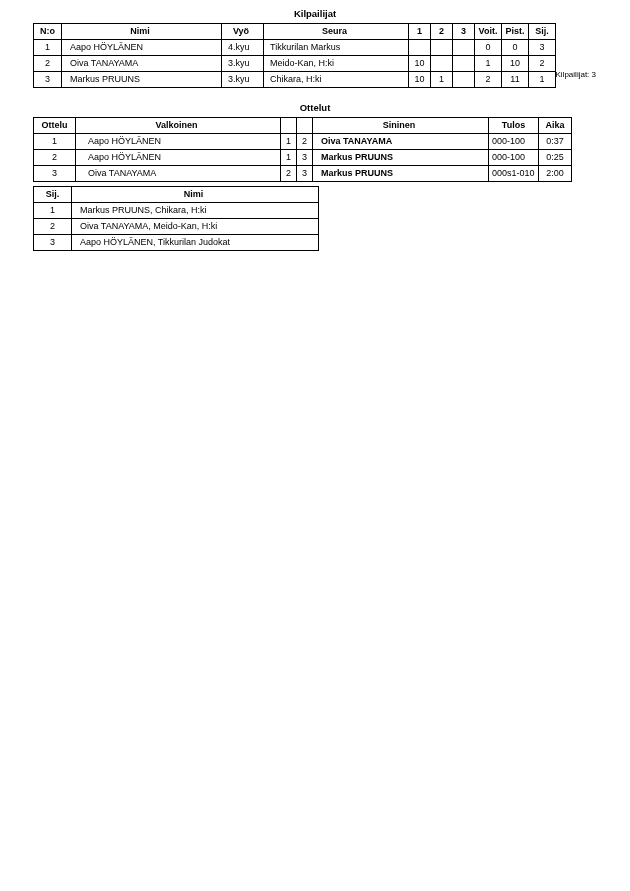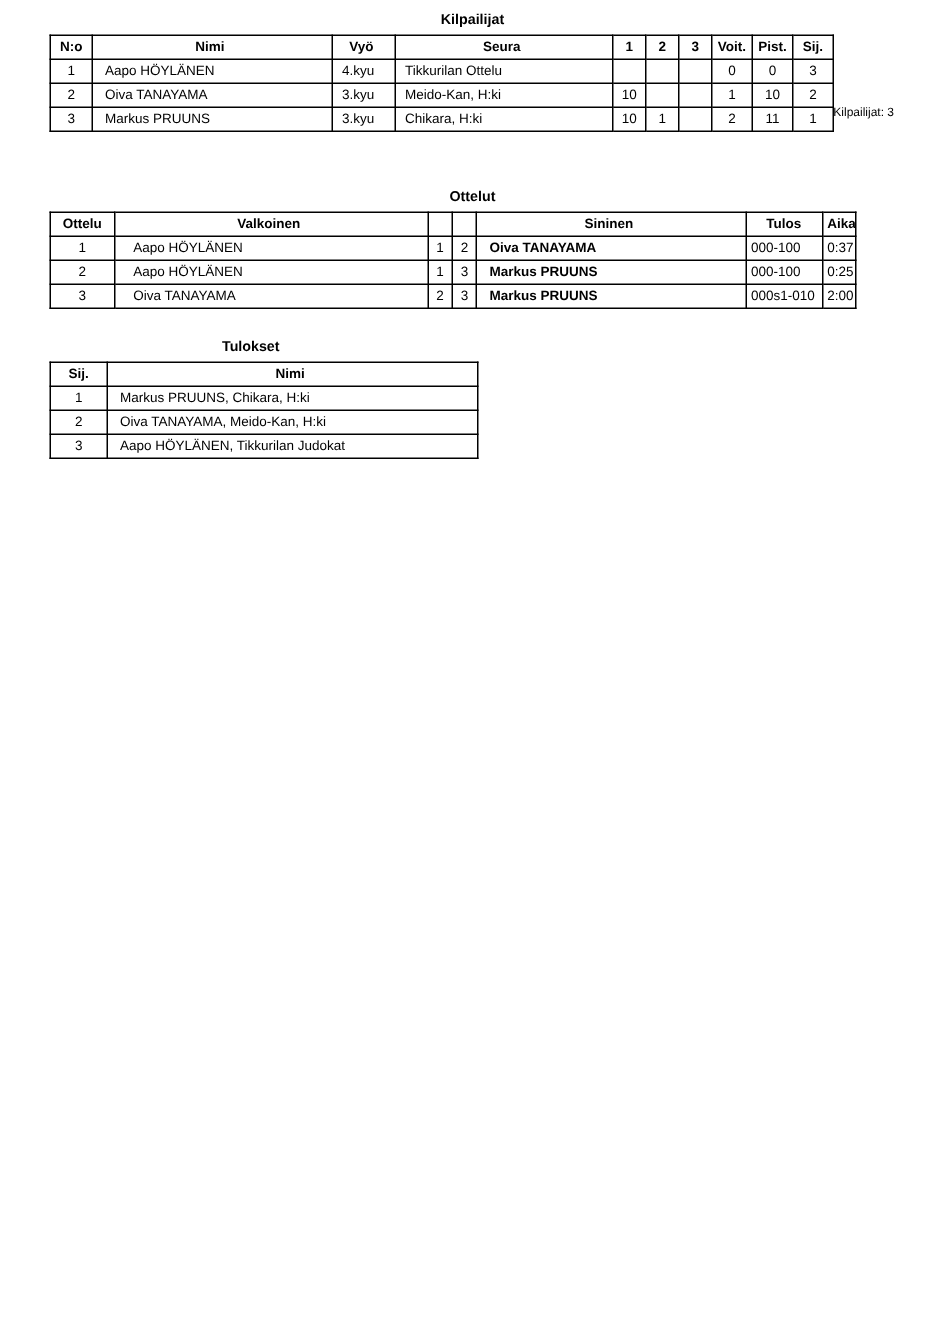--- a/index.html
+++ b/index.html
@@ -29,21 +29,21 @@
     margin-bottom: 0;
     white-space: pre;
   }
   .section-heading {
     text-align: center;
     font-size: 9.5px;
     font-weight: bold;
     margin: 0;
   }
   .competitors-heading { margin-top: 8px; }
-  .matches-heading { margin-top: 38px; }
+  .matches-heading { margin-top: 14px; }
   .results-heading { margin-top: 20px; text-align: left; padding-left: 148px;}
 
   .count-line {
     position: absolute;
     right: 34px;
     top: 62px;
     font-size: 8px;
     text-align: right;
   }
 
@@ -88,21 +88,21 @@
     margin-top: 4px;
     padding-left: 33px;
   }
   table.matches { width: 538px; table-layout: fixed; }
   .matches .m-no    { width: 42px;  text-align: center; }
   .matches .m-white { width: 205px; text-align: left; padding-left: 12px; }
   .matches .m-wn    { width: 16px;  text-align: center; }
   .matches .m-bn    { width: 16px;  text-align: center; }
   .matches .m-blue  { width: 176px; text-align: left; padding-left: 8px; }
   .matches .m-score { width: 50px;  text-align: left; }
-  .matches .m-time  { width: 22px;  text-align: center; }
+  .matches .m-time  { width: 33px;  text-align: center; }
   .matches thead th.m-white,
   .matches thead th.m-blue { text-align: center; padding-left: 0; }
   .matches thead th.m-score { text-align: center; }
   .matches thead th.m-time { text-align: center; }
   .matches .winner { font-weight: bold; }
 
   
   .results-wrap {
     margin-top: 4px;
     padding-left: 33px;
@@ -136,21 +136,21 @@
           <th class="c-w">Voit.</th>
           <th class="c-p">Pist.</th>
           <th class="c-r">Sij.</th>
         </tr>
       </thead>
       <tbody>
         <tr>
           <td class="c-no">1</td>
           <td class="c-name">Aapo HÖYLÄNEN</td>
           <td class="c-grade">4.kyu</td>
-          <td class="c-club">Tikkurilan Ottelu</td>
+          <td class="c-club">Tikkurilan Markus</td>
           <td class="c-m"></td>
           <td class="c-m"></td>
           <td class="c-m"></td>
           <td class="c-w">0</td>
           <td class="c-p">0</td>
           <td class="c-r">3</td>
         </tr>
         <tr>
           <td class="c-no">2</td>
           <td class="c-name">Oiva TANAYAMA</td>
@@ -219,21 +219,20 @@
           <td class="m-wn">2</td>
           <td class="m-bn">3</td>
           <td class="m-blue winner">Markus PRUUNS</td>
           <td class="m-score">000s1-010</td>
           <td class="m-time">2:00</td>
         </tr>
       </tbody>
     </table>
   </div>
 
-  <div class="section-heading results-heading">Tulokset</div>
 
   <div class="results-wrap">
     <table class="results">
       <thead>
         <tr>
           <th class="r-pos">Sij.</th>
           <th class="r-name">Nimi</th>
         </tr>
       </thead>
       <tbody>

